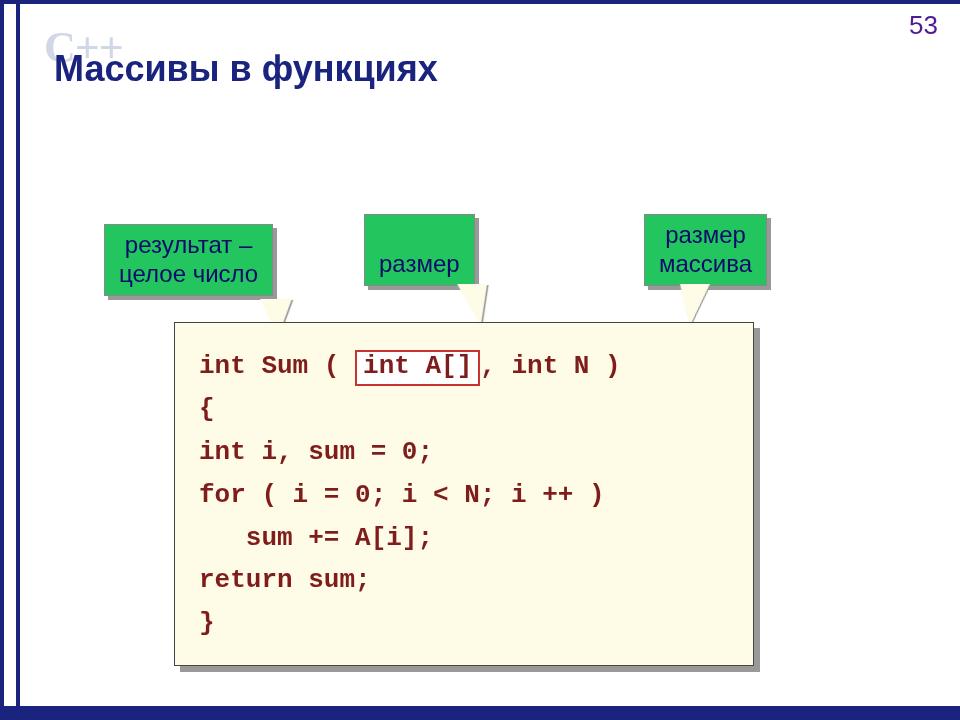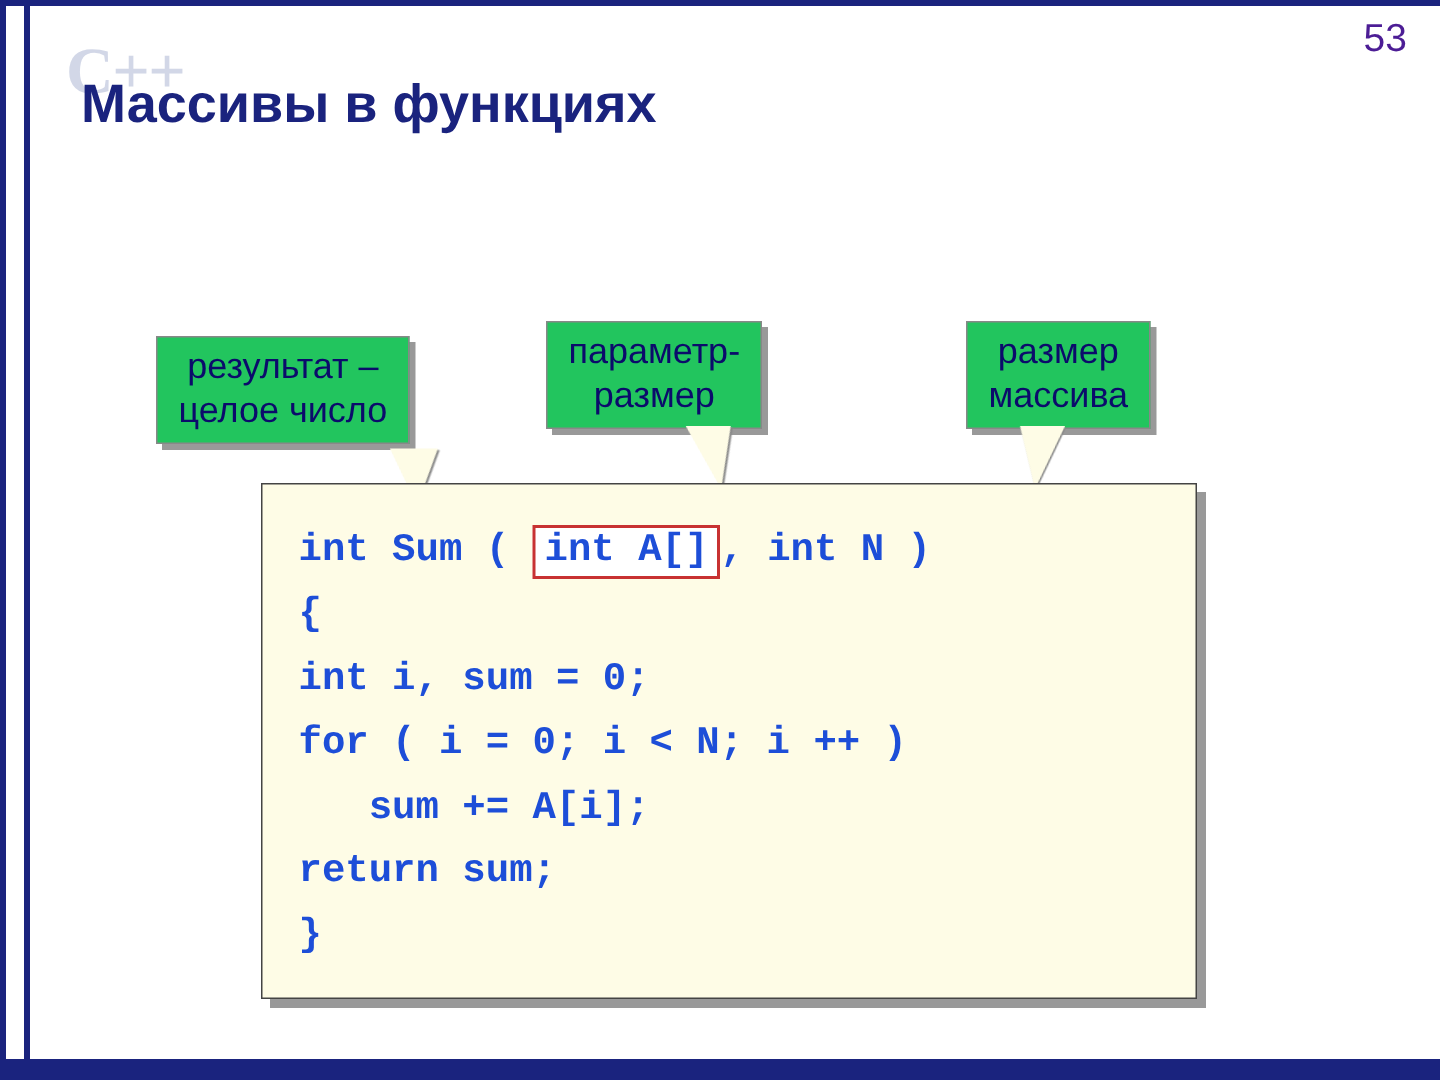--- a/index.html
+++ b/index.html
@@ -111,29 +111,29 @@
     border-left: 22px solid transparent;
     border-right: 8px solid transparent;
     border-top: 42px solid #fefce6;
     filter: drop-shadow(1px 1px 0 #888);
     transform: skewX(-16deg);
   }
   .code-box {
     position: absolute;
     top: 318px;
     left: 170px;
-    width: 624px;
+    width: 580px;
     background: #fefce6;
     border: 1px solid #444;
     box-shadow: 6px 6px 0 #999;
     padding: 22px 24px 20px 24px;
     font-family: "Courier New", monospace;
     font-size: 26px;
     font-weight: bold;
-    color: #1d4ed8;
+    color: #7f1d1d;
     line-height: 1.65;
     white-space: pre;
   }
   .highlight {
     background: #fff;
     border: 2px solid #c83232;
     padding: 0 6px 2px 6px;
     display: inline-block;
     line-height: 1.15;
   }
@@ -158,21 +158,21 @@
 
 
   <div class="callouts">
     <div class="callout callout1">
       <span>результат –</span><br>
       <span>целое число</span>
     </div>
     <div class="tail tail1"></div>
 
     <div class="callout callout2">
-      <span>параметр-</span><br>
+      <br>
       <span>размер</span>
     </div>
     <div class="tail tail2"></div>
 
     <div class="callout callout3">
       <span>размер</span><br>
       <span>массива</span>
     </div>
     <div class="tail tail3"></div>
   </div>

